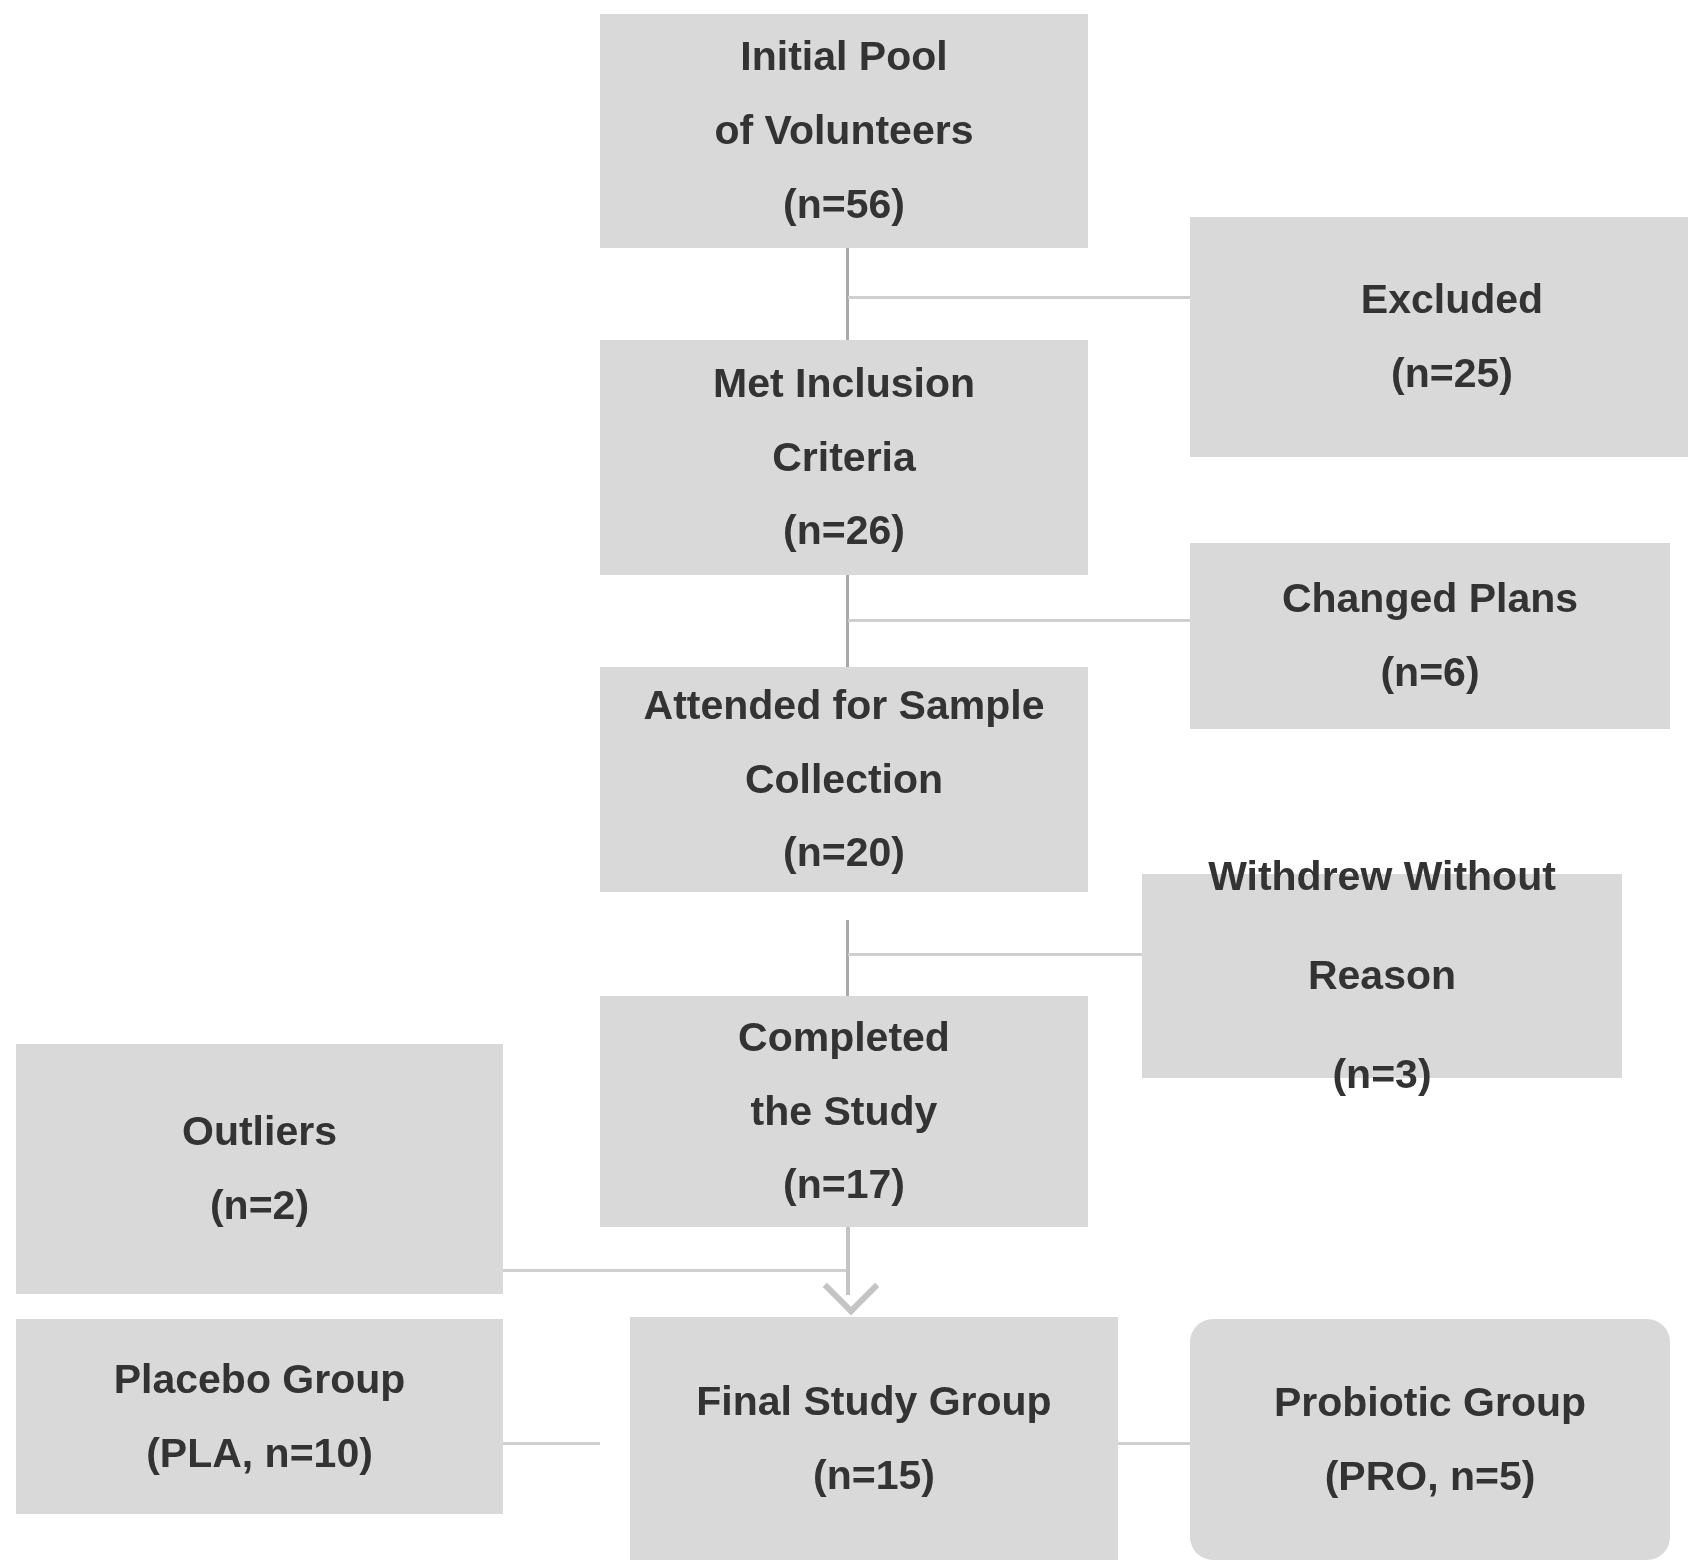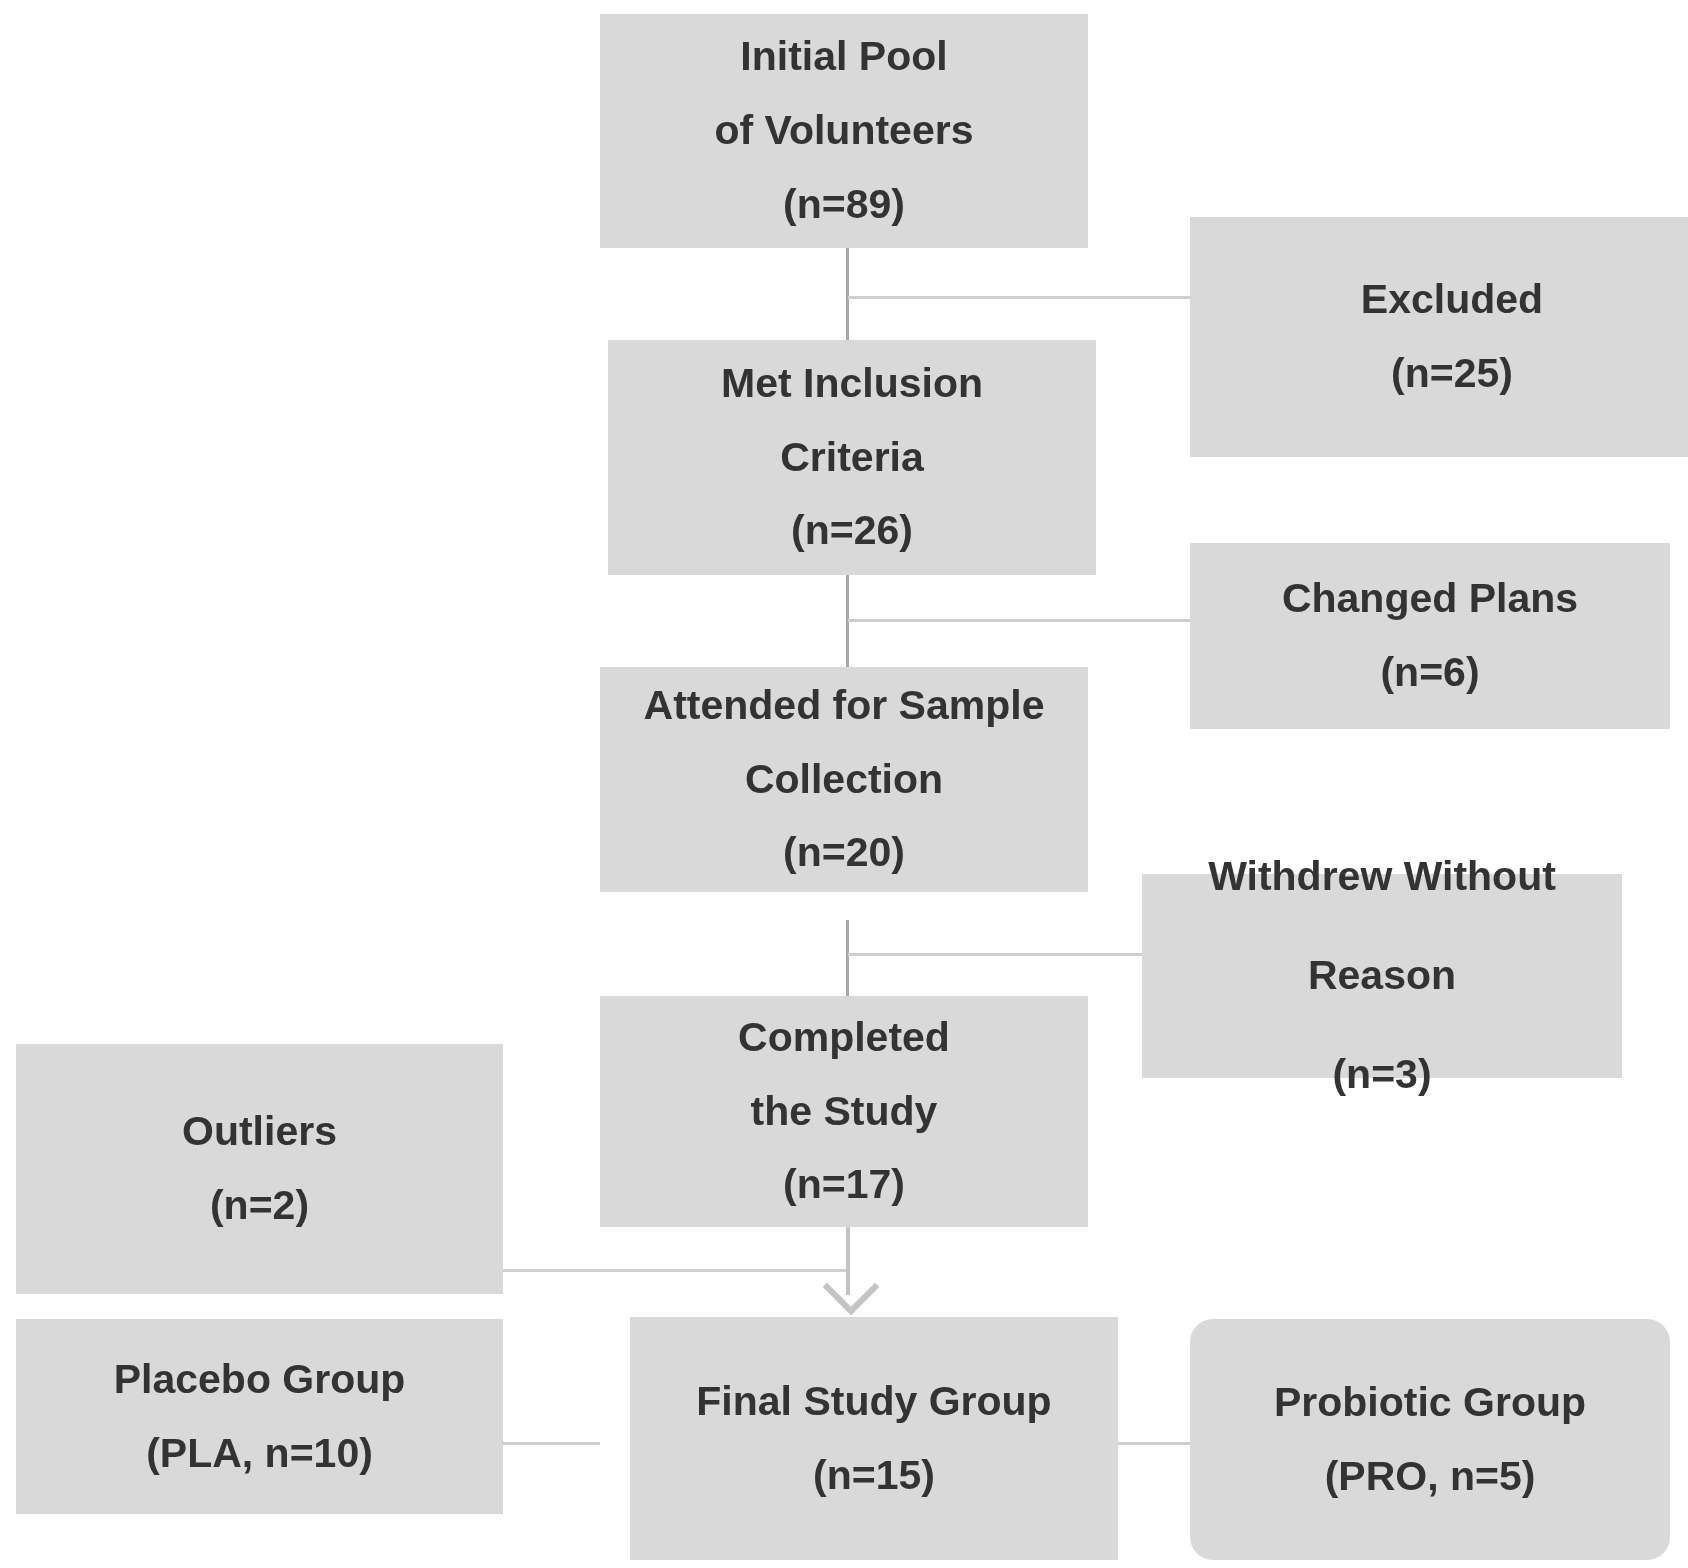--- a/index.html
+++ b/index.html
@@ -71,24 +71,24 @@
   <div class="edge-h" style="left:503px; top:1269px; width:345px;"></div>
   <div class="edge-h" style="left:503px; top:1442px; width:97px;"></div>
   <div class="edge-h" style="left:1088px; top:1442px; width:102px;"></div>
 
   <div class="arrow-stem" style="left:846px; top:1227px; height:68px;"></div>
   <div class="arrow-head" style="left:831px; top:1267px;"></div>
 
   <div class="node" style="left:600px; top:14px; width:488px; height:234px;">
     <span>Initial Pool</span>
     <span>of Volunteers</span>
-    <span>(n=89)</span>
+    <span>(n=56)</span>
   </div>
 
-  <div class="node" style="left:600px; top:340px; width:488px; height:235px;margin-left:8px;">
+  <div class="node" style="left:600px; top:340px; width:488px; height:235px;">
     <span>Met Inclusion</span>
     <span>Criteria</span>
     <span>(n=26)</span>
   </div>
 
   <div class="node" style="left:600px; top:667px; width:488px; height:225px;">
     <span>Attended for Sample</span>
     <span>Collection</span>
     <span>(n=20)</span>
   </div>

